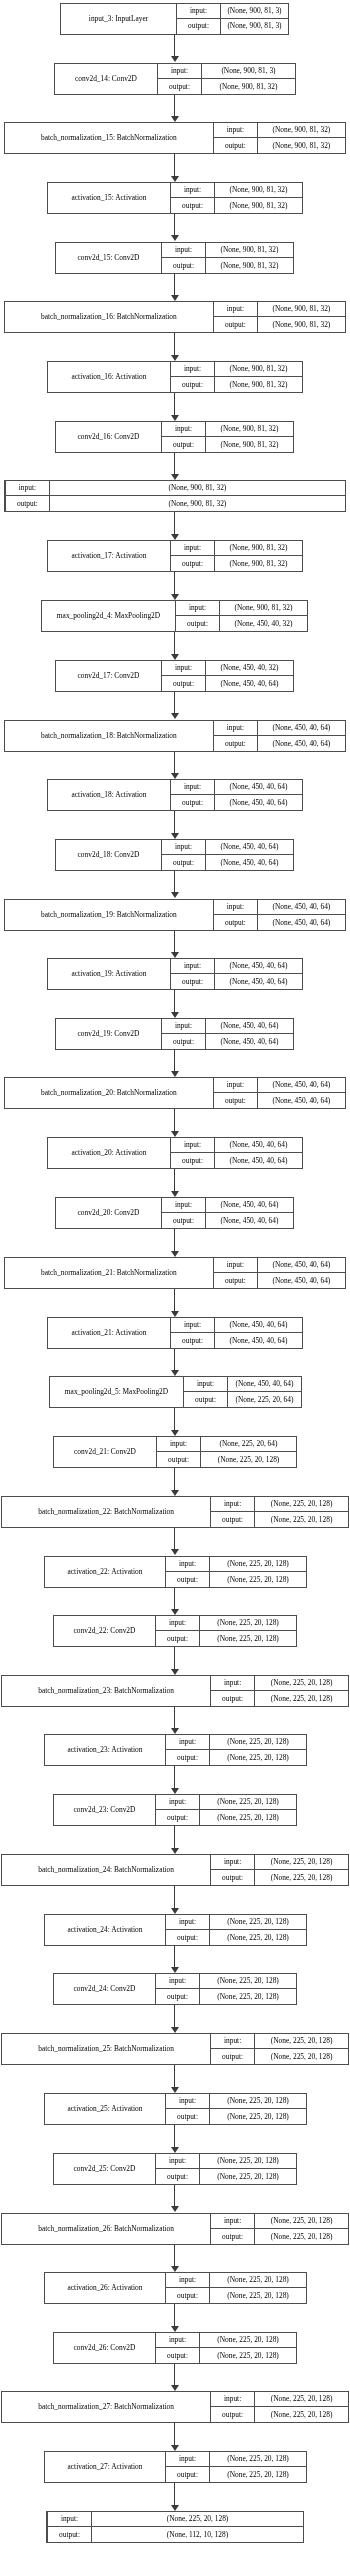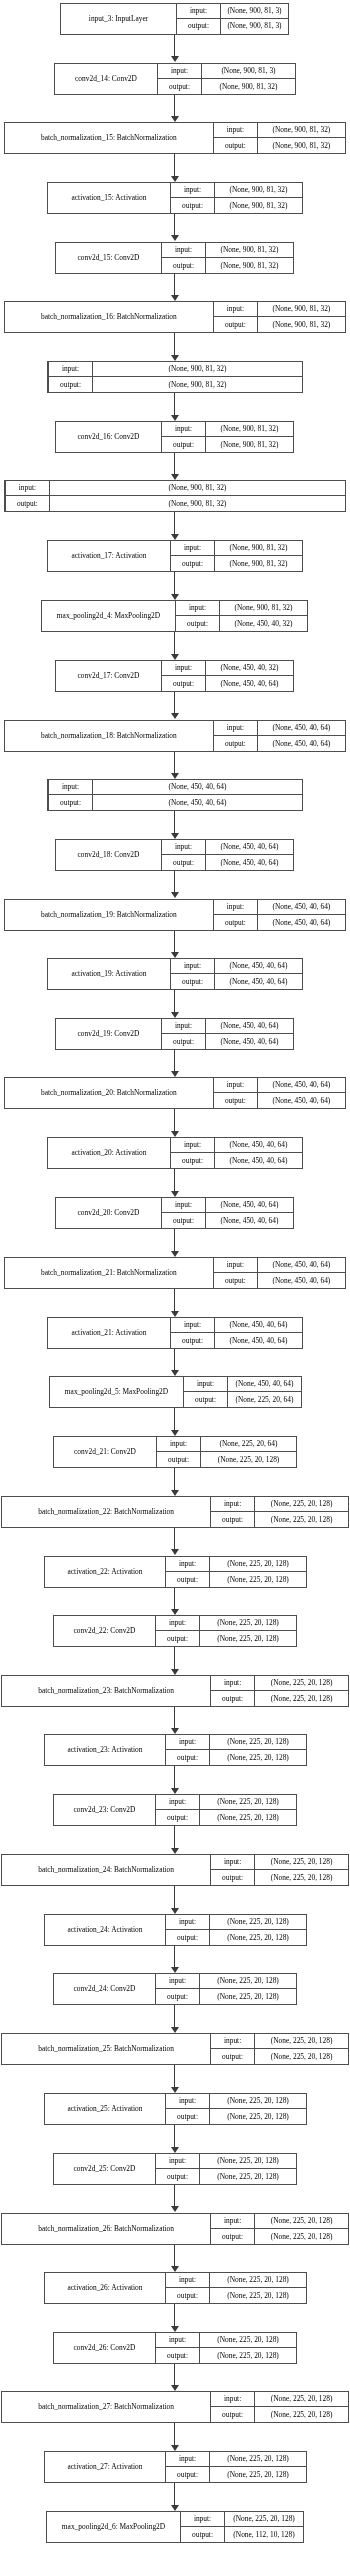--- a/index.html
+++ b/index.html
@@ -234,20 +234,21 @@
       <div class="col-io" style="width: 44px; flex: 0 0 44px;">
         <div class="row-cell">input:</div>
         <div class="row-cell">output:</div>
       </div>
       <div class="col-shape">
         <div class="row-cell">(None, 900, 81, 32)</div>
         <div class="row-cell">(None, 900, 81, 32)</div>
       </div>
     </div>
     <div class="node" style="top: 361px; width: 256px; left: 47px;">
+      <div class="cell-name" style="width: 122px; flex: 0 0 122px;">activation_16: Activation</div>
       <div class="col-io" style="width: 44px; flex: 0 0 44px;">
         <div class="row-cell">input:</div>
         <div class="row-cell">output:</div>
       </div>
       <div class="col-shape">
         <div class="row-cell">(None, 900, 81, 32)</div>
         <div class="row-cell">(None, 900, 81, 32)</div>
       </div>
     </div>
     <div class="node" style="top: 421px; width: 239px; left: 55px;">
@@ -309,20 +310,21 @@
       <div class="col-io" style="width: 44px; flex: 0 0 44px;">
         <div class="row-cell">input:</div>
         <div class="row-cell">output:</div>
       </div>
       <div class="col-shape">
         <div class="row-cell">(None, 450, 40, 64)</div>
         <div class="row-cell">(None, 450, 40, 64)</div>
       </div>
     </div>
     <div class="node" style="top: 779px; width: 256px; left: 47px;">
+      <div class="cell-name" style="width: 122px; flex: 0 0 122px;">activation_18: Activation</div>
       <div class="col-io" style="width: 44px; flex: 0 0 44px;">
         <div class="row-cell">input:</div>
         <div class="row-cell">output:</div>
       </div>
       <div class="col-shape">
         <div class="row-cell">(None, 450, 40, 64)</div>
         <div class="row-cell">(None, 450, 40, 64)</div>
       </div>
     </div>
     <div class="node" style="top: 839px; width: 239px; left: 55px;">
@@ -627,21 +629,20 @@
       <div class="col-io" style="width: 44px; flex: 0 0 44px;">
         <div class="row-cell">input:</div>
         <div class="row-cell">output:</div>
       </div>
       <div class="col-shape">
         <div class="row-cell">(None, 225, 20, 128)</div>
         <div class="row-cell">(None, 225, 20, 128)</div>
       </div>
     </div>
     <div class="node" style="top: 2511px; width: 258px; left: 46px;">
-      <div class="cell-name" style="width: 133px; flex: 0 0 133px;">max_pooling2d_6: MaxPooling2D</div>
       <div class="col-io" style="width: 44px; flex: 0 0 44px;">
         <div class="row-cell">input:</div>
         <div class="row-cell">output:</div>
       </div>
       <div class="col-shape">
         <div class="row-cell">(None, 225, 20, 128)</div>
         <div class="row-cell">(None, 112, 10, 128)</div>
       </div>
     </div>
   </div>

